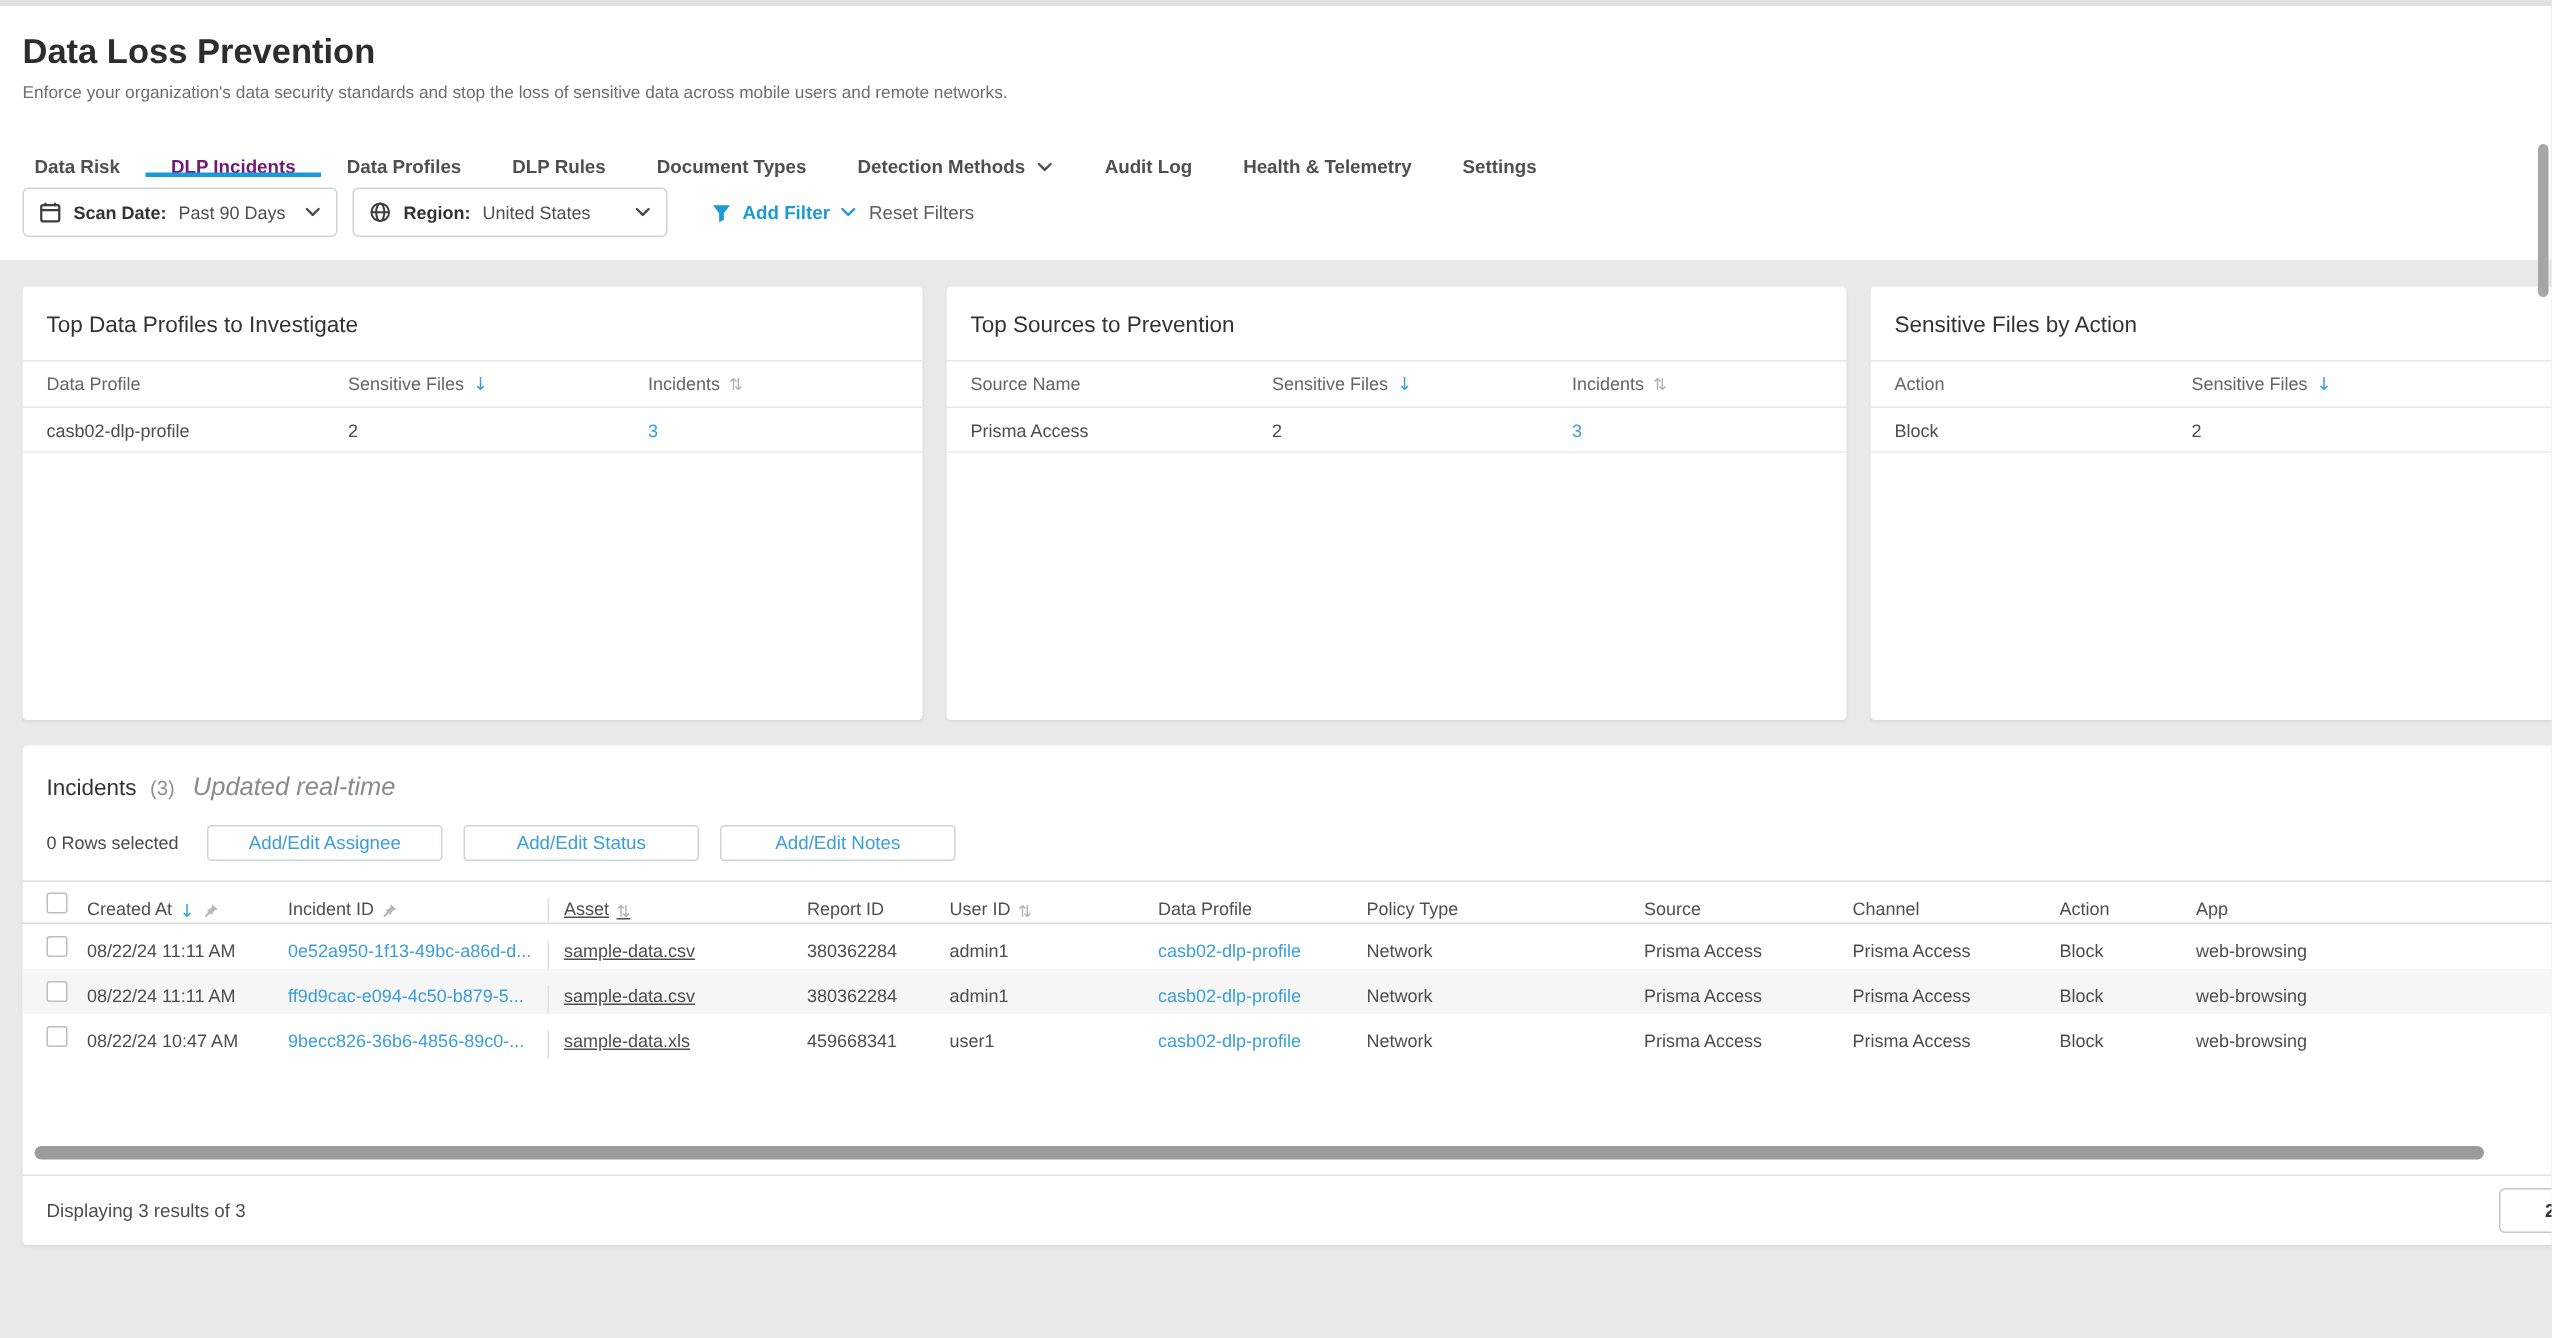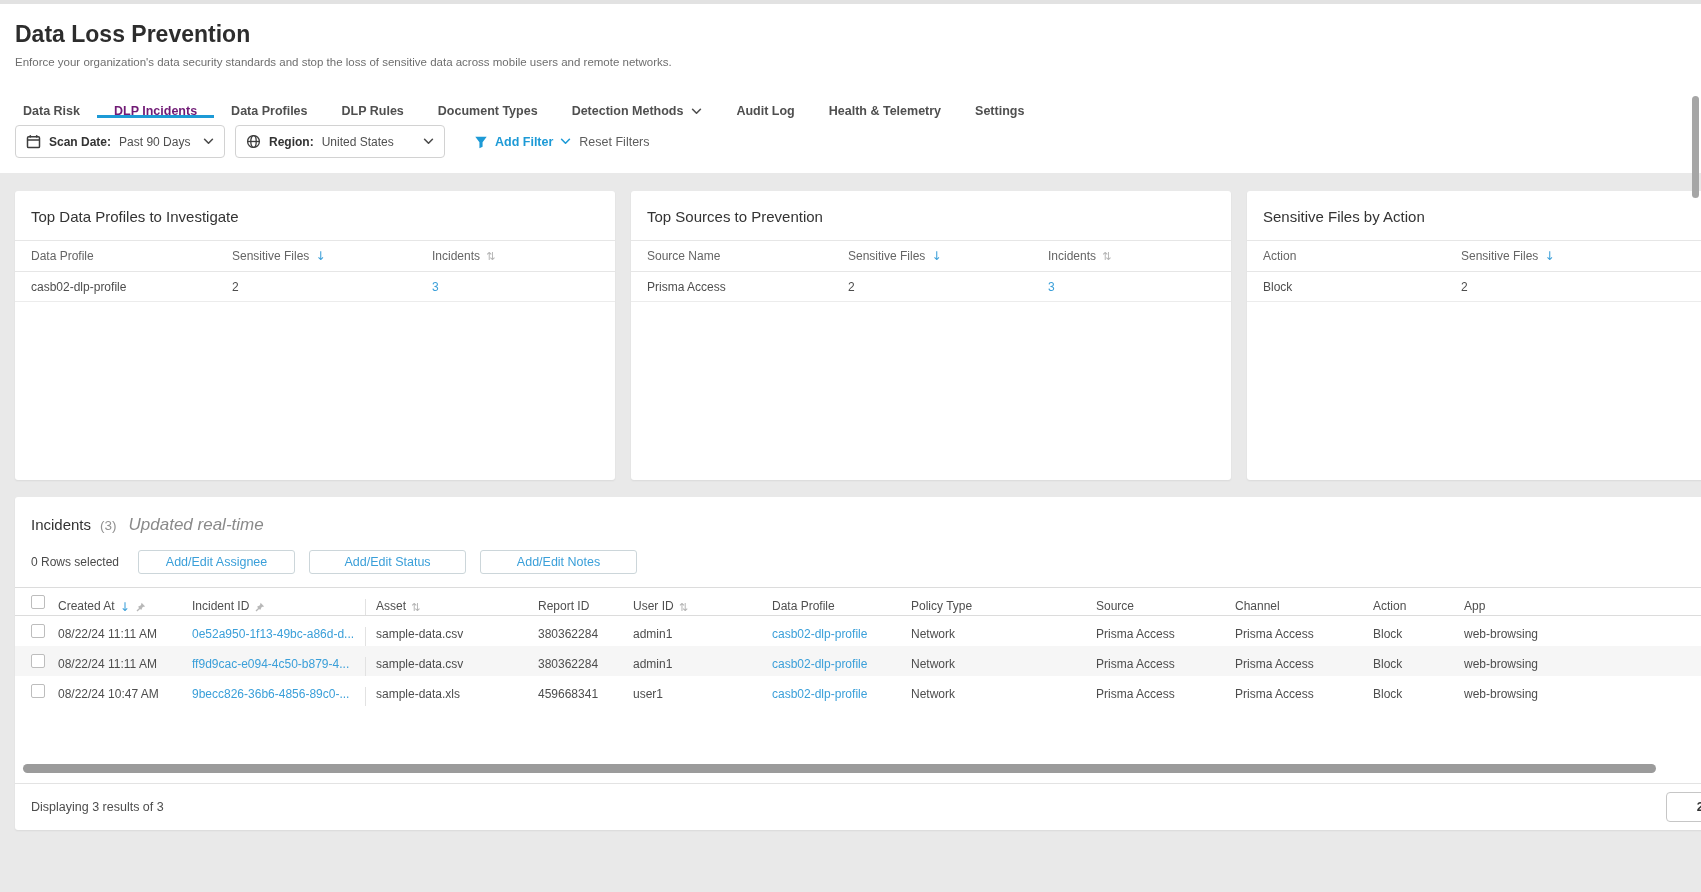--- a/index.html
+++ b/index.html
@@ -53,21 +53,21 @@
   .pill-btn { height:24px; min-width:157px; border:1px solid #ccd6da; border-radius:3px; background:#fff; color:#3a9fd9; font-size:12.5px; font-family:inherit; cursor:pointer; padding:0 4px; }
 
   .inc-grid { display:grid; grid-template-columns:43px 134px 174px 172px 95px 139px 139px 185px 139px 138px 91px auto; align-items:center; }
   .inc-thead { height:29px; border-top:1px solid #dcdcdc; border-bottom:1px solid #dcdcdc; font-size:12px; color:#4f4f4f; }
   .inc-row { height:30px; font-size:12px; color:#4d4d4d; }
   .inc-row.stripe { background:#f6f6f6; }
   .cell-cb { padding-left:16px; align-self:stretch; display:flex; align-items:center; }
   .checkbox { width:14px; height:14px; border:1px solid #bdbdbd; border-radius:2px; background:#fff; cursor:pointer; }
   .cell { display:flex; gap:5px; white-space:nowrap; overflow:hidden; align-self:stretch;margin-top:11px; }
   .cell.divided { border-right:1px solid #e2e2e2; }
-  .cell.pad10 { padding-left:10px; }
+  .cell.pad10 { padding-left:10px;text-decoration:underline; }
 
   .spacer { height:58px; }
   .hscroll { position:relative; height:10px; margin-bottom:9px; }
   .hscroll-thumb { position:absolute; left:8px; top:0; width:1633px; height:9px; background:#9b9b9b; border-radius:5px; cursor:pointer; }
   .inc-footer { border-top:1px solid #e3e3e3; height:47px; display:flex; align-items:center; justify-content:space-between; padding:0 12px 0 16px; }
   .footer-summary { font-size:12.5px; color:#4d4d4d; }
   .rows-btn { width:112px; height:30px; border:1px solid #c6c6c6; border-radius:4px; background:#fff; font-family:inherit; font-size:12.5px; font-weight:700; color:#333; cursor:pointer; }
 
   .vscroll-thumb { position:absolute; right:2px; top:96px; width:7px; height:102px; background:#a6a6a6; border-radius:4px; z-index:60; cursor:pointer; }
   .icon { display:inline-flex; align-items:center; }
@@ -320,21 +320,21 @@
     <div class="cell">Block</div>
     <div class="cell">web-browsing</div>
   </div>
 
   <div class="inc-grid inc-row stripe">
     <div class="cell-cb">
         <span class="checkbox"></span>
       </div>
     <div class="cell">08/22/24 11:11 AM</div>
     <div class="cell divided">
-        <a class="link">ff9d9cac-e094-4c50-b879-4...</a>
+        <a class="link">ff9d9cac-e094-4c50-b879-5...</a>
       </div>
     <div class="cell pad10">sample-data.csv</div>
     <div class="cell">380362284</div>
     <div class="cell">admin1</div>
     <div class="cell">
         <a class="link">casb02-dlp-profile</a>
       </div>
     <div class="cell">Network</div>
     <div class="cell">Prisma Access</div>
     <div class="cell">Prisma Access</div>

